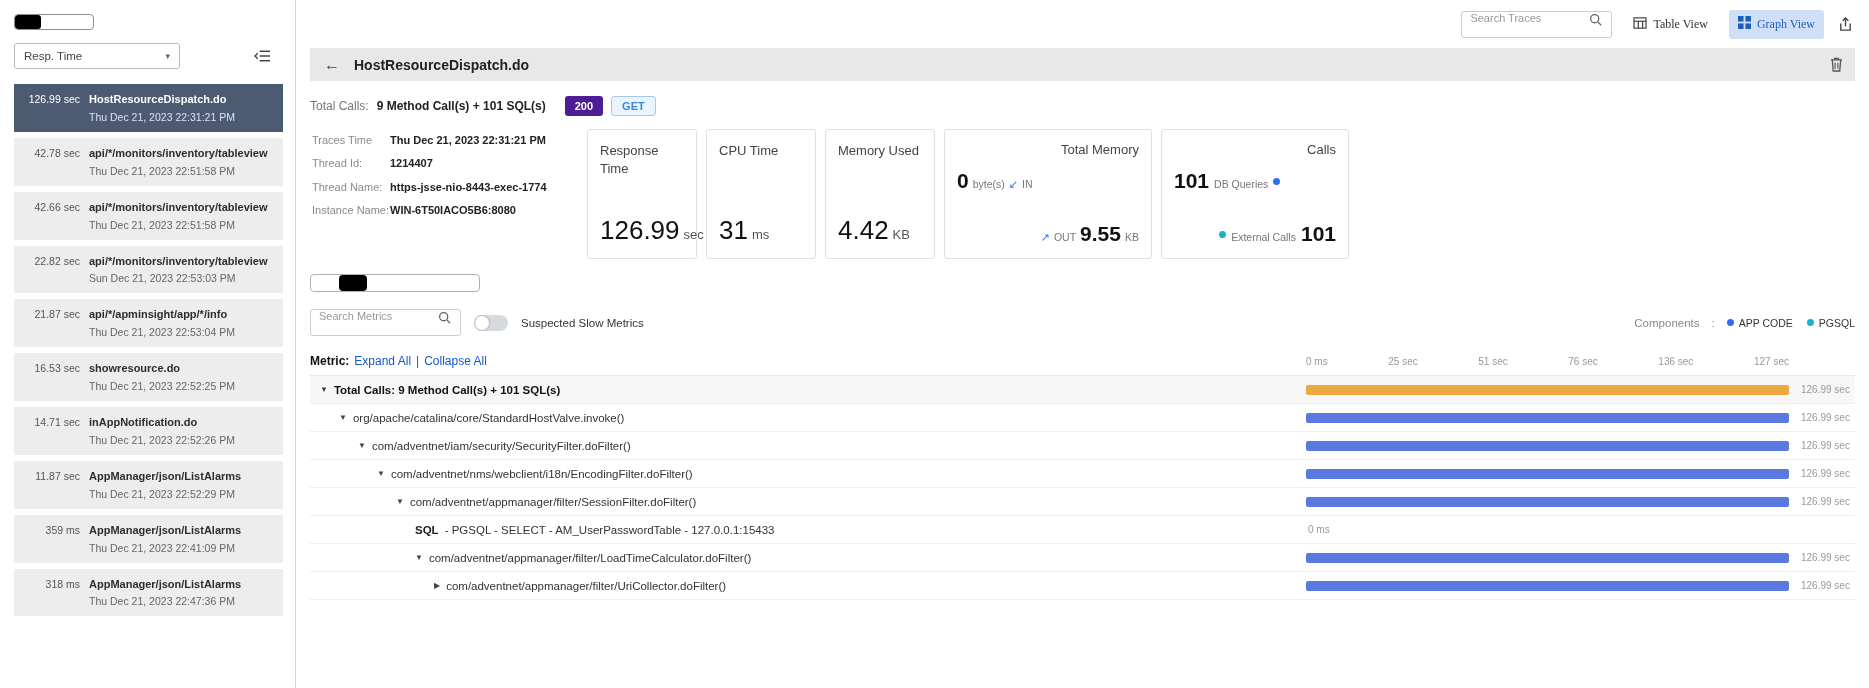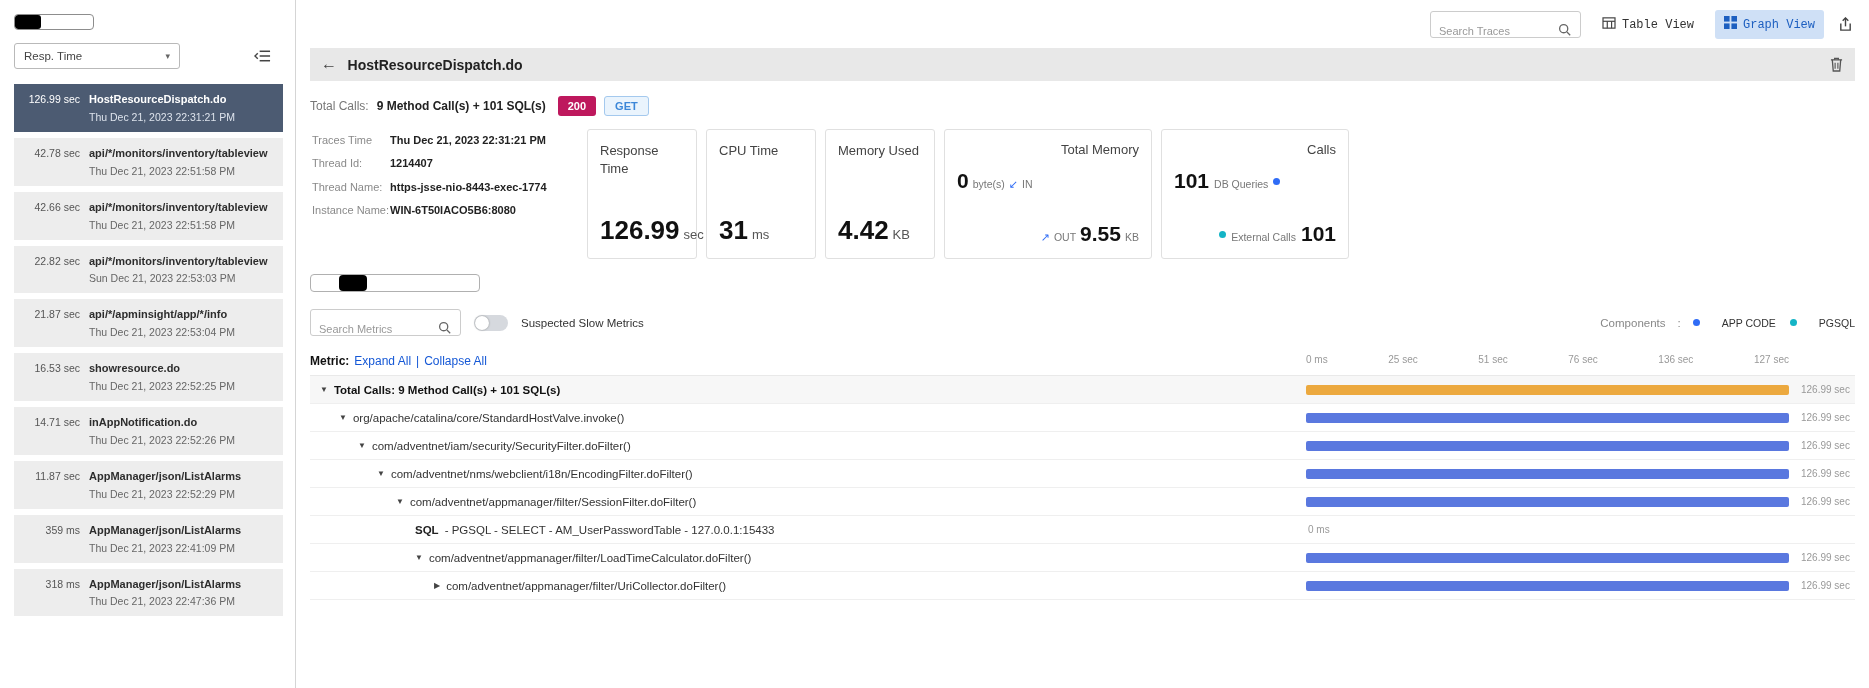--- a/index.html
+++ b/index.html
@@ -1,18 +1,18 @@
 <!DOCTYPE html>
 <html><head>
 <meta charset="utf-8">
 <style>
   *{margin:0;padding:0;box-sizing:border-box}
   html,body{width:1869px;height:688px}
   body{font-family:"Liberation Sans",sans-serif;background:#fff;color:#333;overflow:hidden}
-  button{font-family:Liberation Mono, monospace;background:none;border:none;cursor:pointer}
+  button{font-family:Liberation Serif, serif;background:none;border:none;cursor:pointer}
   .app{display:flex;width:100%;height:100%}
 
   
   .sidebar{width:296px;flex-shrink:0;border-right:1px solid #d5d5d5;padding:14px 12px 0 14px;display:flex;flex-direction:column;overflow:hidden}
   .filter-tabs{display:inline-flex;align-items:stretch;border:1px solid #8d8d8d;border-radius:4px;overflow:hidden;align-self:flex-start;background:#fff}
   .filter-tab{padding:7px 13px;font-size:12px;color:#444}
   .filter-tab.active{background:#000;color:#fff;font-weight:bold;border-radius:3px}
   .sort-row{display:flex;align-items:center;justify-content:space-between;margin-top:13px;padding-right:10px}
   .sort-dropdown{width:166px;height:26px;border:1px solid #b9b9b9;border-radius:3px;display:flex;align-items:center;justify-content:space-between;padding:0 9px;font-size:11.5px;color:#444;cursor:pointer;background:#fff}
   .chev{font-size:9px;color:#666}
@@ -23,50 +23,50 @@
   .trace-main{flex:1;min-width:0}
   .trace-name{font-size:11px;font-weight:bold;color:#2d2d2d;line-height:1.35;word-break:break-all}
   .trace-ts{font-size:10.5px;color:#666;margin-top:4px}
   .trace-item.selected{background:#4c5b72}
   .trace-item.selected .trace-time,.trace-item.selected .trace-name{color:#fff}
   .trace-item.selected .trace-ts{color:#dde3ec}
 
   
   .main{flex:1;min-width:0;display:flex;flex-direction:column;padding:10px 14px 0 14px}
   .main-topbar{display:flex;align-items:center;justify-content:flex-end;gap:12px}
-  .search-box{display:flex;align-items:flex-end;border:1px solid #ccc;border-radius:3px;height:27px;padding:0 8px;gap:6px;background:#fff}
+  .search-box{display:flex;align-items:flex-start;border:1px solid #ccc;border-radius:3px;height:27px;padding:0 8px;gap:6px;background:#fff}
   .search-box input{border:none;outline:none;font-size:11px;color:#333;width:112px;font-family:inherit;background:transparent}
   .search-box input::placeholder{color:#999}
   .search-icon-btn{display:flex;align-items:center;padding:1px}
   .view-btn{display:flex;align-items:center;gap:6px;font-size:12px;color:#333;padding:6px 9px;border-radius:3px}
   .view-btn.active{background:#cfe0f6;color:#1d5fc0}
   .icon-btn{display:flex;align-items:center;padding:2px}
 
   .detail-header{display:flex;align-items:center;gap:12px;background:#e8e8e8;height:33px;margin-top:9px;padding:0 12px}
   .back-btn{font-size:16px;color:#444;line-height:1;padding:0 2px}
   .detail-title{font-size:14px;font-weight:bold;color:#222}
   .trash-btn{margin-left:auto;display:flex;align-items:center}
 
   .total-calls-row{display:flex;align-items:center;gap:8px;padding:15px 0 13px}
   .tc-label{font-size:12px;color:#777}
   .tc-value{font-size:12px;font-weight:bold;color:#222}
   .badge{font-size:11px;font-weight:bold;border-radius:3px;padding:4px 10px;display:inline-block}
-  .badge-200{background:#be185d;color:#fff;margin-left:4px}
+  .badge-200{background:#4c1d95;color:#fff;margin-left:11px}
   .badge-get{background:#eaf4fd;color:#3c87d8;border:1px solid #a4c9ee;padding:3px 10px}
 
   .cards-row{display:flex;gap:9px;align-items:stretch}
   .card{border:1px solid #e0e0e0;border-radius:3px;height:130px;padding:12px;display:flex;flex-direction:column;background:#fff}
   .info-block{width:268px;height:130px;padding:4px 6px 0 2px}
   .info-row{display:flex;margin-bottom:9px}
   .info-label{width:78px;flex-shrink:0;font-size:11px;color:#8a8a8a;line-height:1.3}
   .info-value{font-size:11px;font-weight:bold;color:#222;line-height:1.3;word-break:break-all}
   .metric-card{width:110px}
   .metric-label{font-size:13px;color:#444;line-height:1.35}
   .metric-value-row{margin-top:auto;display:flex;align-items:baseline;gap:4px}
-  .metric-value{font-size:26px;font-weight:bold;color:#111}
+  .metric-value{font-size:26px;font-weight:normal;color:#111}
   .metric-unit{font-size:13px;color:#555}
   .wide-card-label{font-size:13px;color:#444;text-align:right}
   .bytes-card{width:208px}
   .calls-card{width:188px}
   .big-num{font-size:21px;font-weight:bold;color:#111}
   .small-txt{font-size:10.5px;color:#777}
   .arrow-glyph{color:#2f6cf6;font-size:11px}
   .bytes-in{display:flex;align-items:baseline;gap:4px;margin-top:12px}
   .bytes-out{margin-top:auto;align-self:flex-end;display:flex;align-items:baseline;gap:4px}
   .calls-db{display:flex;align-items:baseline;gap:5px;margin-top:12px}
@@ -77,24 +77,24 @@
   .detail-tab{padding:8px 14px;font-size:12px;color:#333}
   .detail-tab.active{background:#000;color:#fff;font-weight:bold;border-radius:4px}
 
   .metrics-toolbar{display:flex;align-items:center;margin-top:17px;gap:13px}
   .toggle{width:34px;height:16px;border-radius:9px;background:#d6d9de;position:relative;cursor:pointer;flex-shrink:0}
   .toggle .knob{position:absolute;left:1px;top:1px;width:14px;height:14px;border-radius:50%;background:#fff;box-shadow:0 0 2px rgba(0,0,0,.4)}
   .toggle-label{font-size:11.5px;color:#333}
   .components{margin-left:auto;display:flex;align-items:center;gap:12px}
   .components-label{font-size:11.5px;color:#888}
   .components-colon{font-size:11.5px;color:#888}
-  .legend-item{display:flex;align-items:flex-start;gap:22px}
+  .legend-item{display:flex;align-items:flex-start;gap:5px}
   .legend-label{font-size:10.5px;color:#333}
 
-  .metric-header{display:flex;margin-top:18px;padding-bottom:7px}
+  .metric-header{display:flex;align-items:center;margin-top:18px;padding-bottom:7px}
   .mh-left{flex:1;min-width:0;display:flex;align-items:center;gap:5px;font-size:12px}
   .mh-label{font-weight:bold;color:#111}
   .mh-link{color:#1558d6;cursor:pointer;text-decoration:none;font-size:12px}
   .mh-sep{color:#1558d6}
   .mh-timeline{width:487px;flex-shrink:0;display:flex;justify-content:space-between;font-size:10px;color:#999;padding-right:4px}
   .mh-duration{width:62px;flex-shrink:0}
 
   .tree{border-top:1px solid #e9e9e9}
   .tree-row{display:flex;align-items:center;height:28px;border-bottom:1px solid #efefef}
   .tree-row.root-row{background:#f7f7f7}

